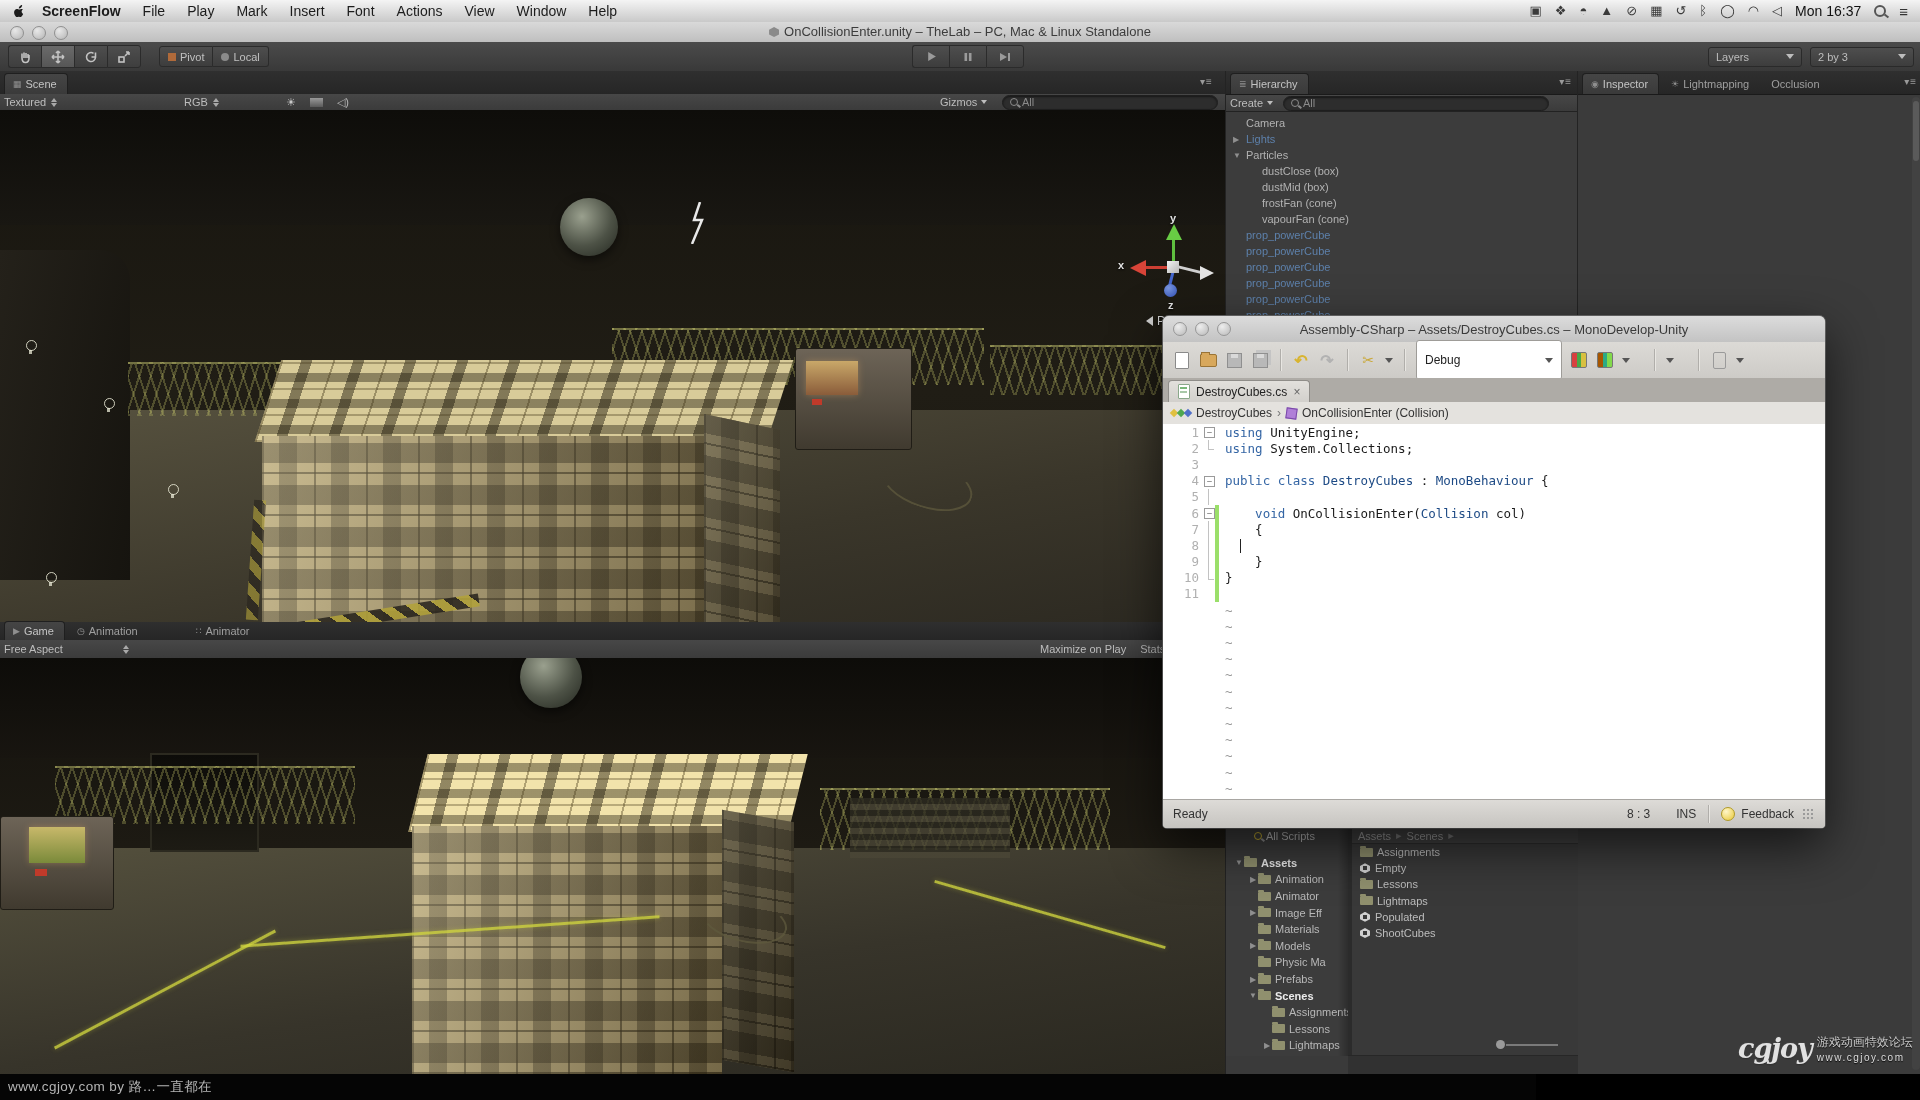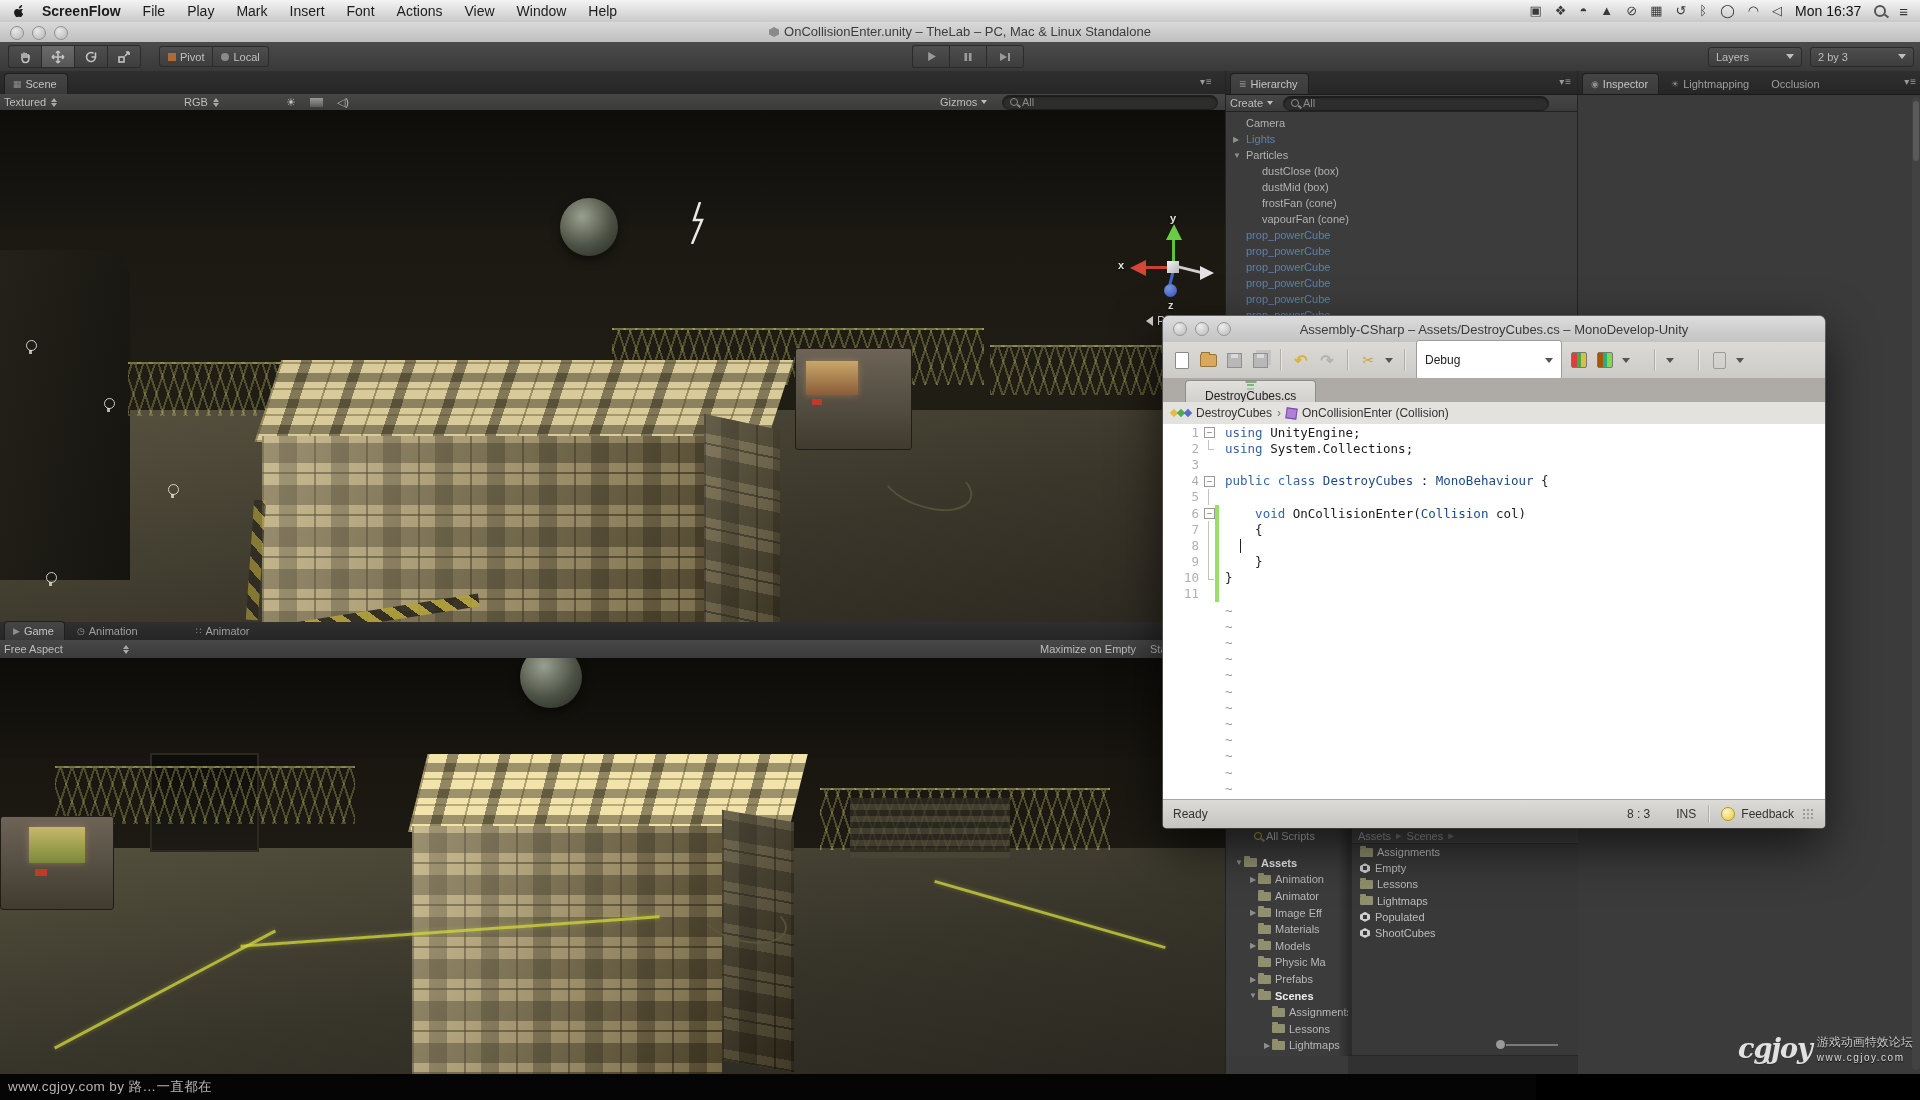--- a/index.html
+++ b/index.html
@@ -144,21 +144,21 @@
   .redo{color:#b2b2b2;font-weight:bold;font-size:16px;}
   .cut{color:#c9a83a;font-size:14px;}
   .combo{width:128px;height:22px;background:#fff;border:1px solid #9e9c98;border-radius:3px;display:flex;align-items:center;
          font-size:12px;color:#222;padding:8px 8px;justify-content:space-between;}
   .chev{width:0;height:0;border-left:4px solid transparent;border-right:4px solid transparent;border-top:5px solid #555;}
   .buildico{width:14px;height:14px;background:
      linear-gradient(90deg,#d84040 0 33%,#48a848 33% 66%,#d8c040 66%);border:1px solid #777;border-radius:2px;}
   .device{width:11px;height:15px;border:1.5px solid #9a9a9a;border-radius:2px;}
   #md-tabbar{position:absolute;left:0;top:62px;right:0;height:24px;background:#aeaba6;border-bottom:1px solid #8f8d89;display:flex;align-items:flex-end;}
   #md-tab{height:21px;background:linear-gradient(#e2e0dc,#d2d0cc);border:1px solid #8f8d89;border-bottom:none;border-radius:4px 4px 0 0;
-          margin-left:22px;display:flex;align-items:center;gap:6px;padding:0 19px;font-size:12px;color:#222;flex-direction:column;}
+          margin-left:5px;display:flex;align-items:center;gap:6px;padding:0 9px;font-size:12px;color:#222;}
   .csfile{width:10px;height:13px;background:#fff;border:1px solid #8aa88a;border-radius:1px;position:relative;}
   .csfile::after{content:'';position:absolute;left:1px;top:2px;width:7px;height:2px;background:#7ab87a;box-shadow:0 4px 0 #a8c8a8;}
   .closex{color:#666;font-size:12px;}
   #md-crumb{position:absolute;left:0;top:86px;right:0;height:22px;background:#e4e2de;border-bottom:1px solid #b8b6b2;
             display:flex;align-items:center;padding:0 8px;font-size:12px;color:#333;gap:5px;}
   .classico{display:inline-flex;gap:1px;}
   .classico i{width:6px;height:6px;transform:rotate(45deg);display:block;}
   .methodico{width:9px;height:9px;background:#b07fd8;border:1px solid #7a4aa8;transform:rotate(8deg);}
   #md-code{position:absolute;left:0;top:108px;right:0;bottom:28px;background:#fff;overflow:hidden;
            font-family:"DejaVu Sans Mono",monospace;font-size:12.5px;color:#1a1a1a;}
@@ -400,21 +400,21 @@
   </div>
   <div class="abs ctrlbar" style="left:0;top:640px;width:1225px;height:18px;">
     <div class="row" style="margin-left:4px;width:150px;">
       <span>Free Aspect</span>
       <span class="updown" style="margin-left:60px;">
           <i class="up"></i>
           <i class="dn"></i>
         </span>
     </div>
     <div class="row" style="position:absolute;left:1040px;gap:14px;">
-      <span>Maximize on Empty</span>
+      <span>Maximize on Play</span>
       <span>Stats</span>
     </div>
   </div>
 
   <div id="game-view" class="abs">
     <div class="abs" style="left:0;top:0;width:1225px;height:100px;background:linear-gradient(#0d0c09,#181510);"></div>
     <div class="abs sphere" style="left:520px;top:-12px;width:62px;height:62px;"></div>
     <div class="abs floor" style="left:0;top:190px;width:1225px;height:226px;background:linear-gradient(172deg,#54503d,#37342a 55%,#2a2820);"></div>
     <div class="abs darkdoor" style="left:150px;top:95px;width:105px;height:95px;"></div>
     <div class="abs fence" style="left:55px;top:108px;width:300px;height:56px;"></div>

